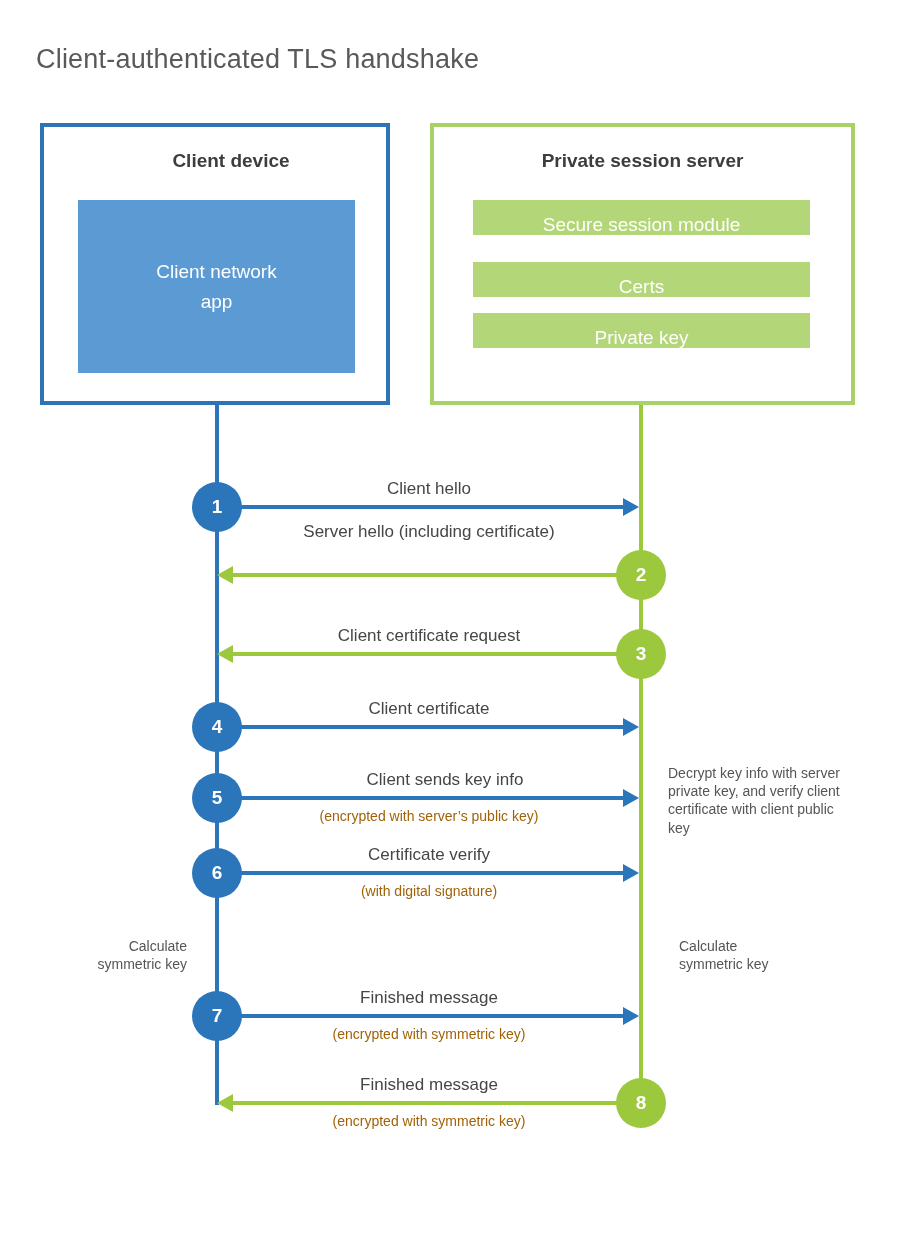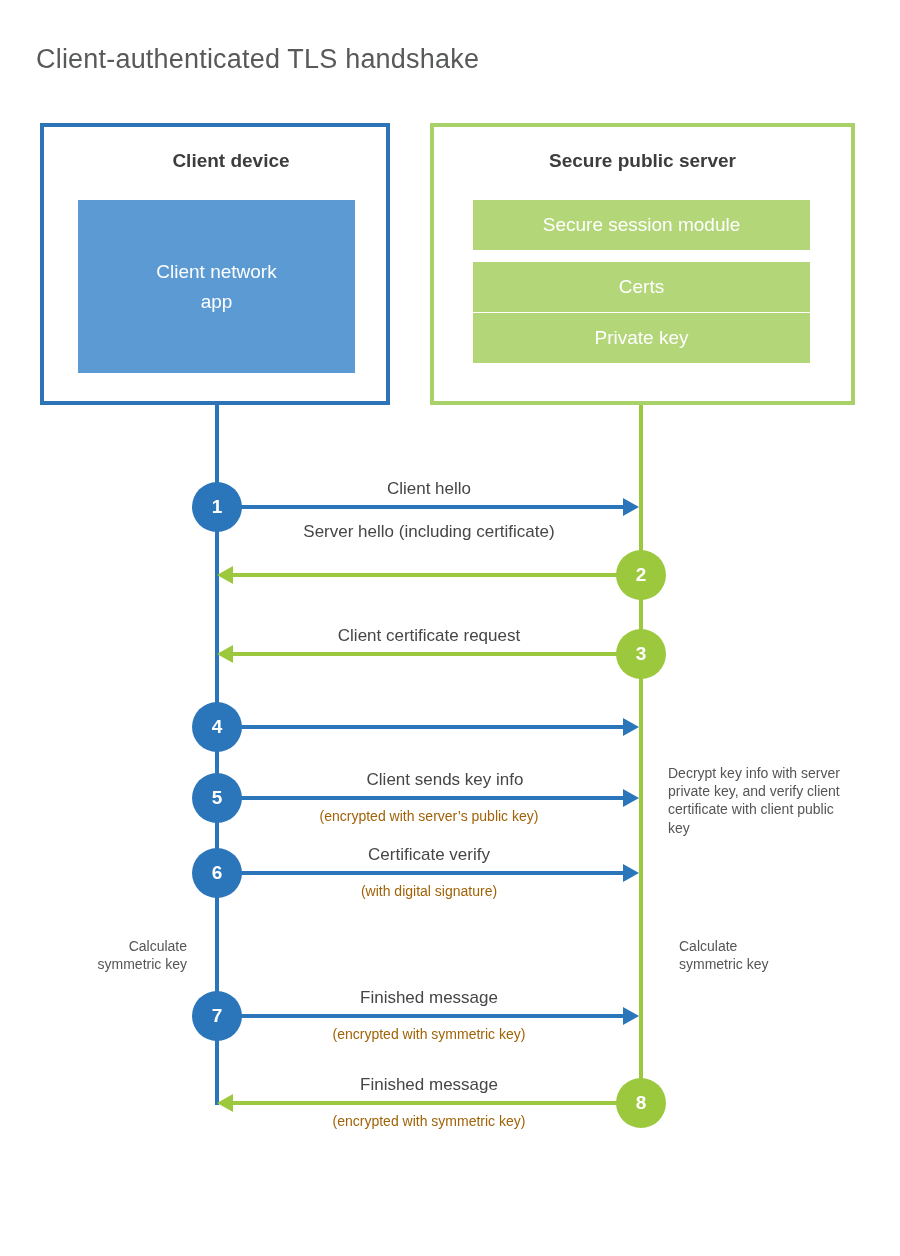--- a/index.html
+++ b/index.html
@@ -16,21 +16,21 @@
   }
   .client-box{border:4px solid #2e73b5;background:#ffffff;}
   .server-box{border:4px solid #a8d168;background:#ffffff;}
   .app-box{
     background:#5b9ad3;color:#ffffff;font-size:19px;line-height:1.55;
     display:flex;align-items:center;justify-content:center;text-align:center;
     white-space:pre-line;
   }
   .server-bar{
     background:#b2d678;color:#ffffff;font-size:19px;text-align:center;
-    height:50px;line-height:50px;
+    height:35px;line-height:50px;
   }
   .lifeline-blue{width:4px;background:#2b76ba;}
   .lifeline-green{width:4px;background:#9cc83e;}
   .circle{
     width:50px;height:50px;border-radius:50%;color:#ffffff;font-size:19px;
     font-weight:bold;text-align:center;line-height:50px;z-index:3;
   }
   .circle.blue{background:#2b76ba;}
   .circle.green{background:#9cc83e;}
   .arrow-line{height:4px;z-index:2;}
@@ -60,21 +60,21 @@
 <div class="canvas">
 
   <div class="abs page-title" style="left:36px;top:30px;margin-top:14px;">Client-authenticated TLS handshake</div>
 
   <div class="abs client-box" style="left:40px;top:123px;width:342px;height:274px;"></div>
   <div class="abs entity-heading" style="left:56px;top:150px;width:350px;">Client device</div>
   <div class="abs app-box" style="left:78px;top:200px;width:277px;height:173px;">Client network
 app</div>
 
   <div class="abs server-box" style="left:430px;top:123px;width:417px;height:274px;"></div>
-  <div class="abs entity-heading" style="left:430px;top:150px;width:425px;">Secure public server</div>
+  <div class="abs entity-heading" style="left:430px;top:150px;width:425px;">Private session server</div>
   <div class="abs server-bar" style="left:473px;top:200px;width:337px;">Secure session module</div>
   <div class="abs server-bar" style="left:473px;top:262px;width:337px;">Certs</div>
   <div class="abs server-bar" style="left:473px;top:313px;width:337px;">Private key</div>
 
   <div class="abs lifeline-blue" style="left:215px;top:405px;height:700px;"></div>
   <div class="abs lifeline-green" style="left:639px;top:405px;height:675px;"></div>
 
   <div class="abs step-label" style="left:229px;top:479px;">Client hello</div>
   <div class="abs arrow-line blue" style="left:217px;top:505px;width:406px;"></div>
   <div class="abs head-right" style="left:623px;top:498px;"></div>
@@ -83,20 +83,21 @@
   <div class="abs step-label" style="left:229px;top:522px;">Server hello (including certificate)</div>
   <div class="abs head-left" style="left:217px;top:566px;"></div>
   <div class="abs arrow-line green" style="left:233px;top:573px;width:408px;"></div>
   <div class="abs circle green" style="left:616px;top:550px;">2</div>
 
   <div class="abs step-label" style="left:229px;top:626px;">Client certificate request</div>
   <div class="abs head-left" style="left:217px;top:645px;"></div>
   <div class="abs arrow-line green" style="left:233px;top:652px;width:408px;"></div>
   <div class="abs circle green" style="left:616px;top:629px;">3</div>
 
+  <div class="abs step-label" style="left:229px;top:699px;">Client certificate</div>
   <div class="abs arrow-line blue" style="left:217px;top:725px;width:406px;"></div>
   <div class="abs head-right" style="left:623px;top:718px;"></div>
   <div class="abs circle blue" style="left:192px;top:702px;">4</div>
 
   <div class="abs step-label" style="left:245px;top:770px;">Client sends key info</div>
   <div class="abs arrow-line blue" style="left:217px;top:796px;width:406px;"></div>
   <div class="abs head-right" style="left:623px;top:789px;"></div>
   <div class="abs circle blue" style="left:192px;top:773px;">5</div>
   <div class="abs step-sub" style="left:229px;top:808px;">(encrypted with server’s public key)</div>
 

